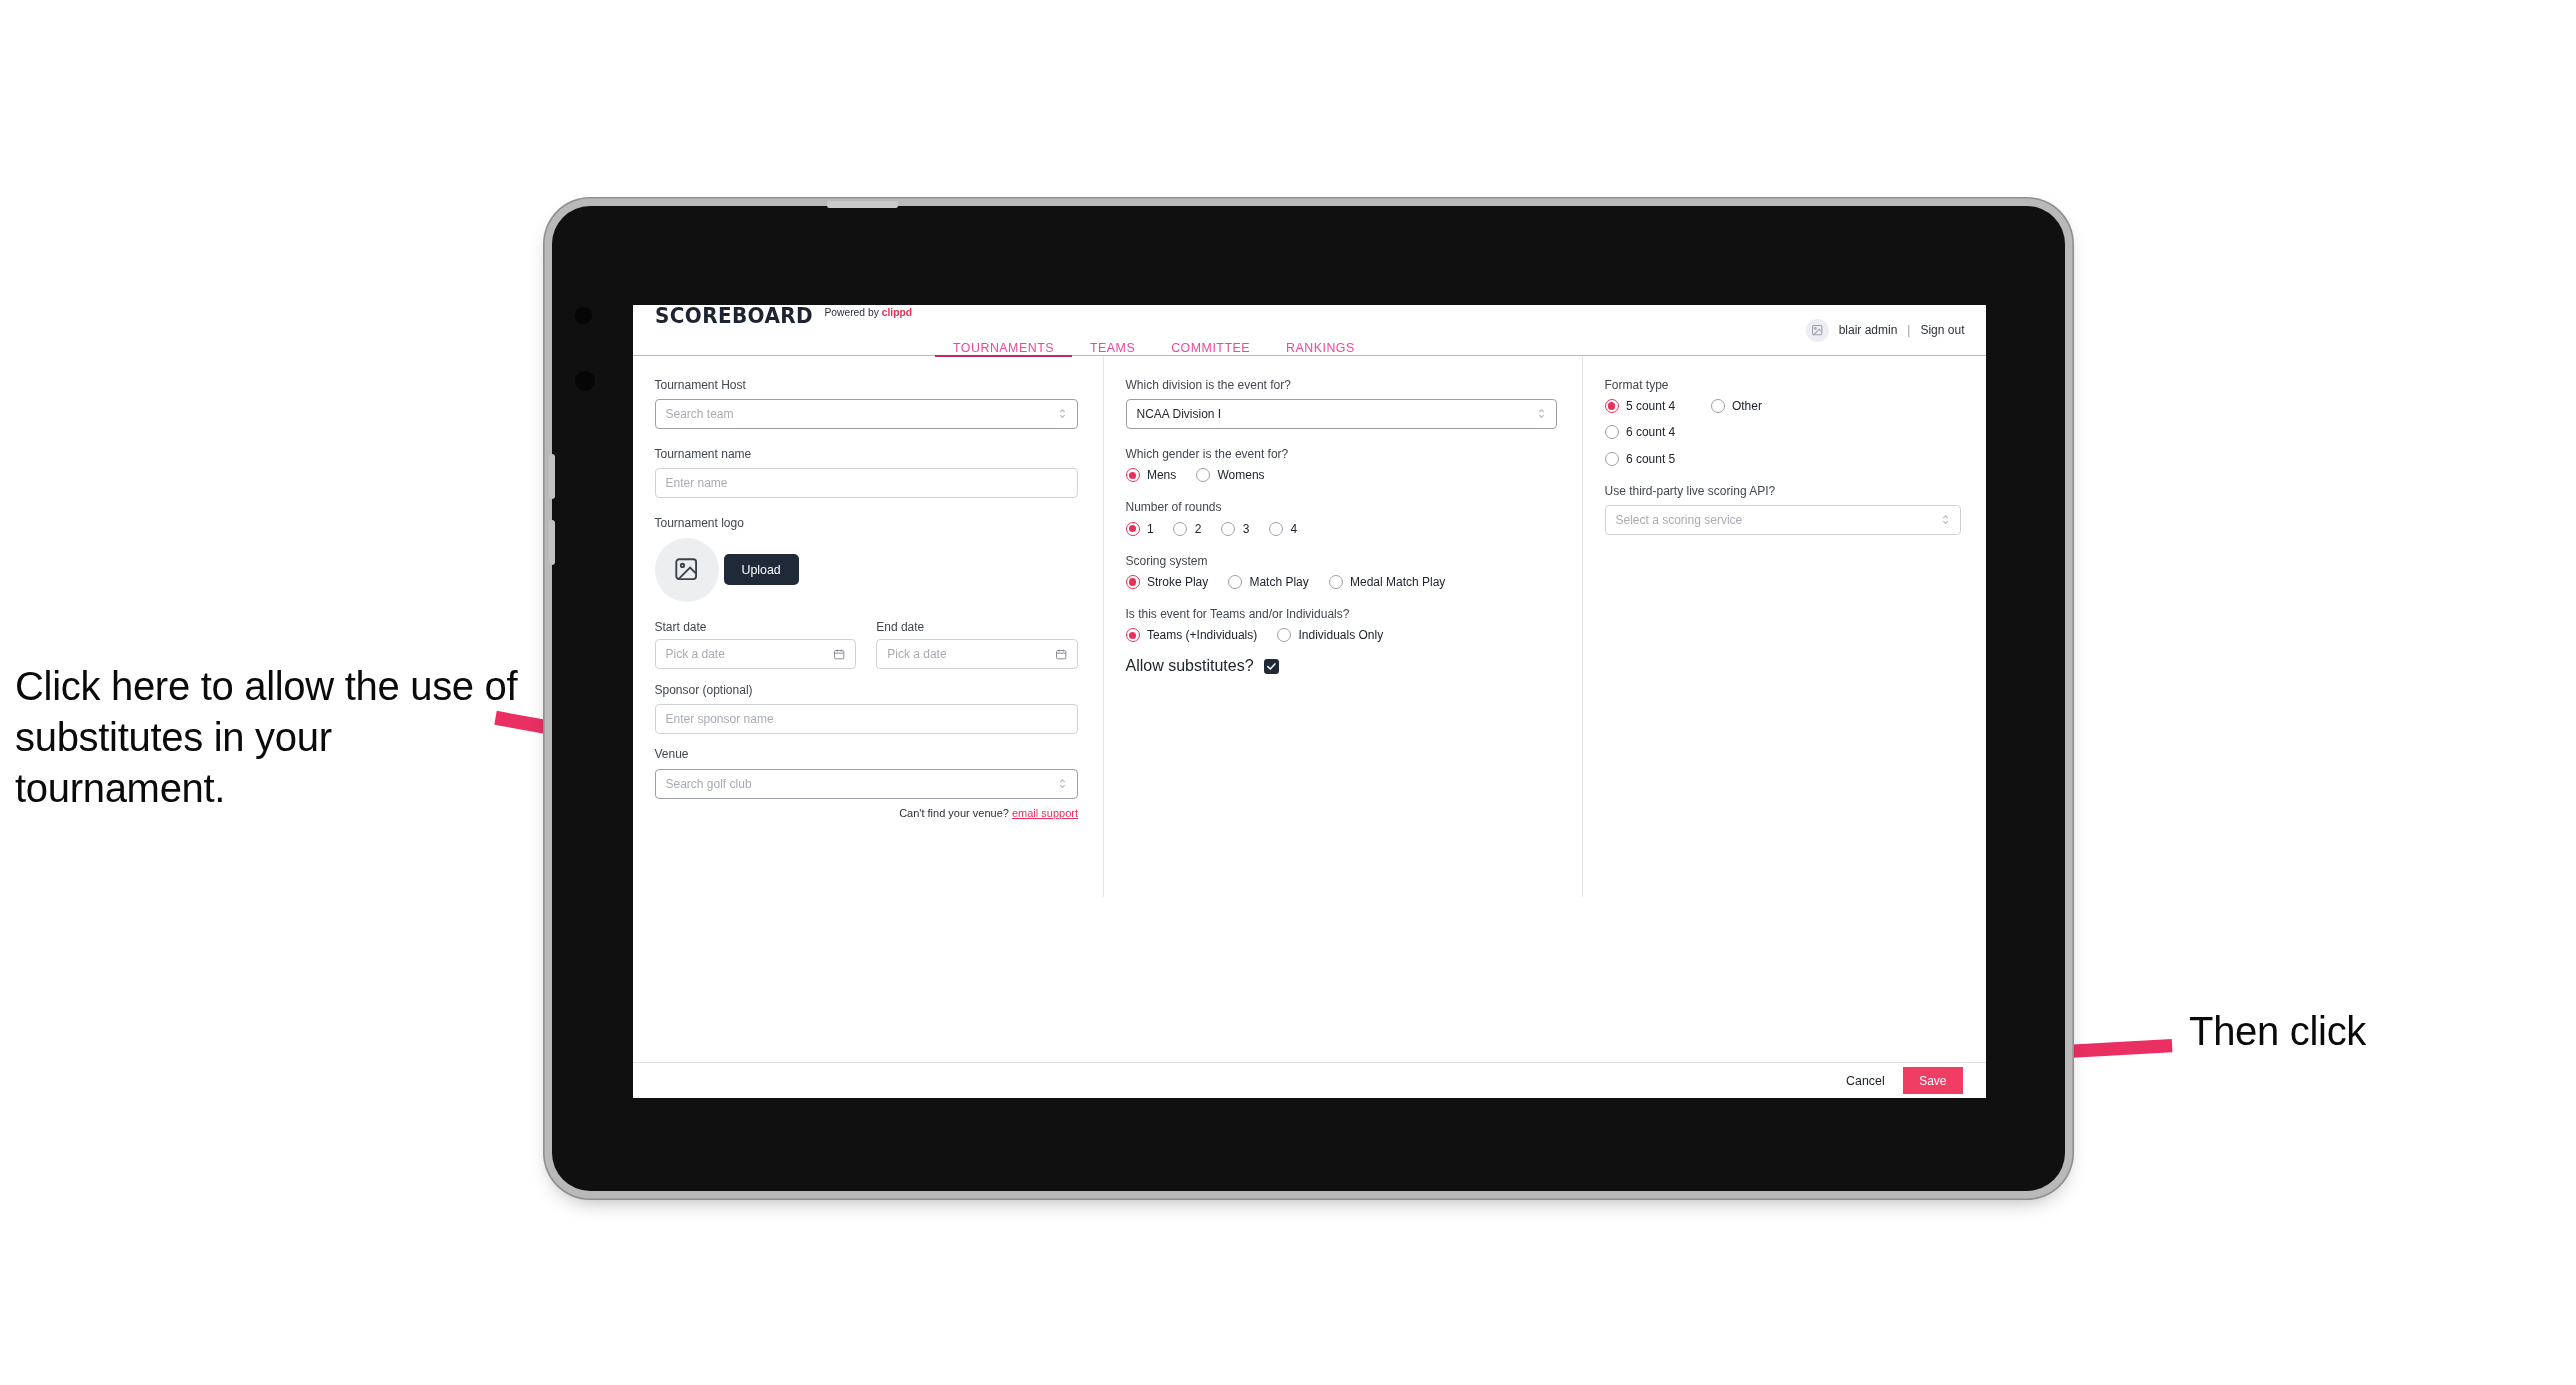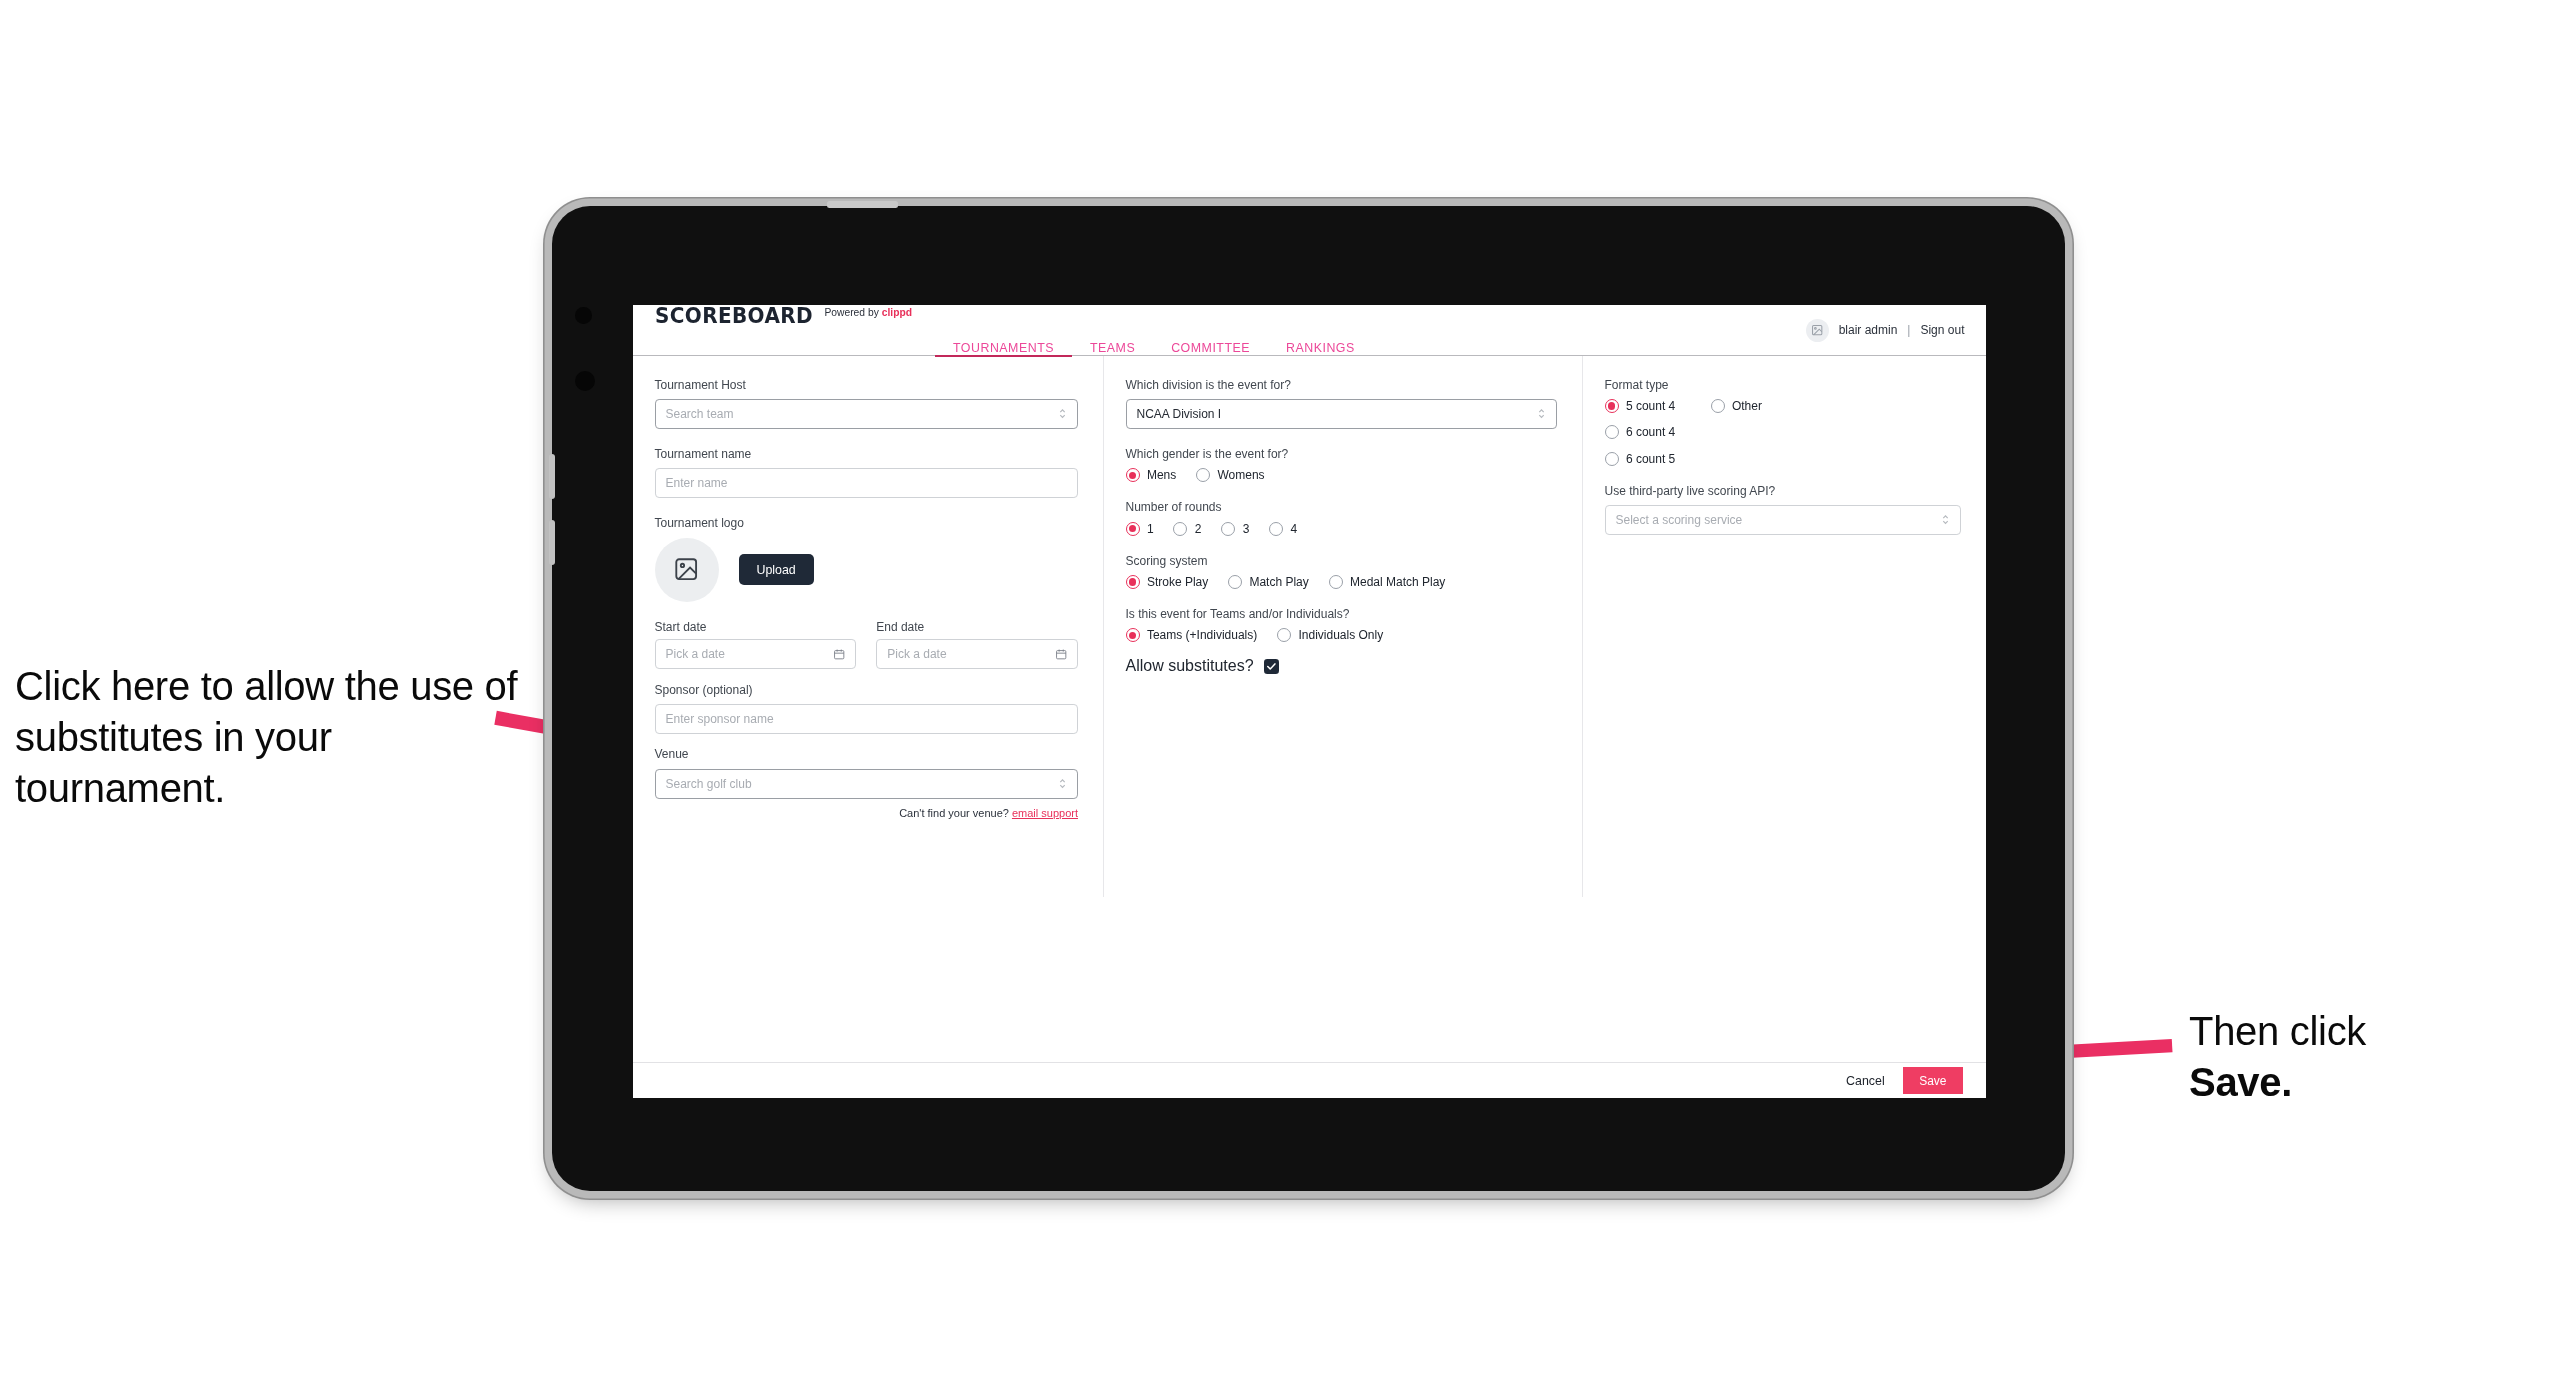--- a/index.html
+++ b/index.html
@@ -104,21 +104,21 @@
   }
   .text-input.soft { border-color: #cfd2d6; }
   .text-input .val { color: #262b33; }
   .text-input .spin {
     margin-left: auto; color: #b5b9be; font-size: 10.7px; line-height: 1;
     display:flex; flex-direction:column; align-items:center;
   }
   .text-input .cal { margin-left: auto; color: #7d828a; display:flex; }
 
   
-  #logo-row { display: flex; align-items: center; gap: 20px; margin-top: 1.7px; }
+  #logo-row { display: flex; align-items: center; gap: 5px; margin-top: 1.7px; }
   #logo-circle {
     width: 64px; height: 64px; border-radius: 50%; background: #eceef0;
     display: flex; align-items: center; justify-content: center; color: #3c424a;
   }
   #upload-button {
     background: #1f2937; color: #fff; border-radius: 5px;
     padding: 8.3px 18px; font-size: 12.4px; cursor: pointer;
   }
 
   
@@ -185,21 +185,20 @@
 
   #arrow-layer { position: absolute; inset: 0; pointer-events: none; }
 </style>
 </head>
 <body>
 
 <div class="annotation" id="annotation-left">Click here to allow the use of substitutes in your tournament.</div>
 
 <div class="annotation" id="annotation-right">
   <div>Then click</div>
-  <div class="bold">Save.</div>
 </div>
 
 <svg id="arrow-layer" width="2576" height="1386" viewBox="0 0 3119 1678">
 
   <g>
     <path d="M 600,869 L 1297,994" stroke="#ea2f63" stroke-width="17" fill="none"></path>
     <polygon points="1248,953 1330,1001 1245,1040" fill="#ea2f63"></polygon>
   </g>
 
   <g>

